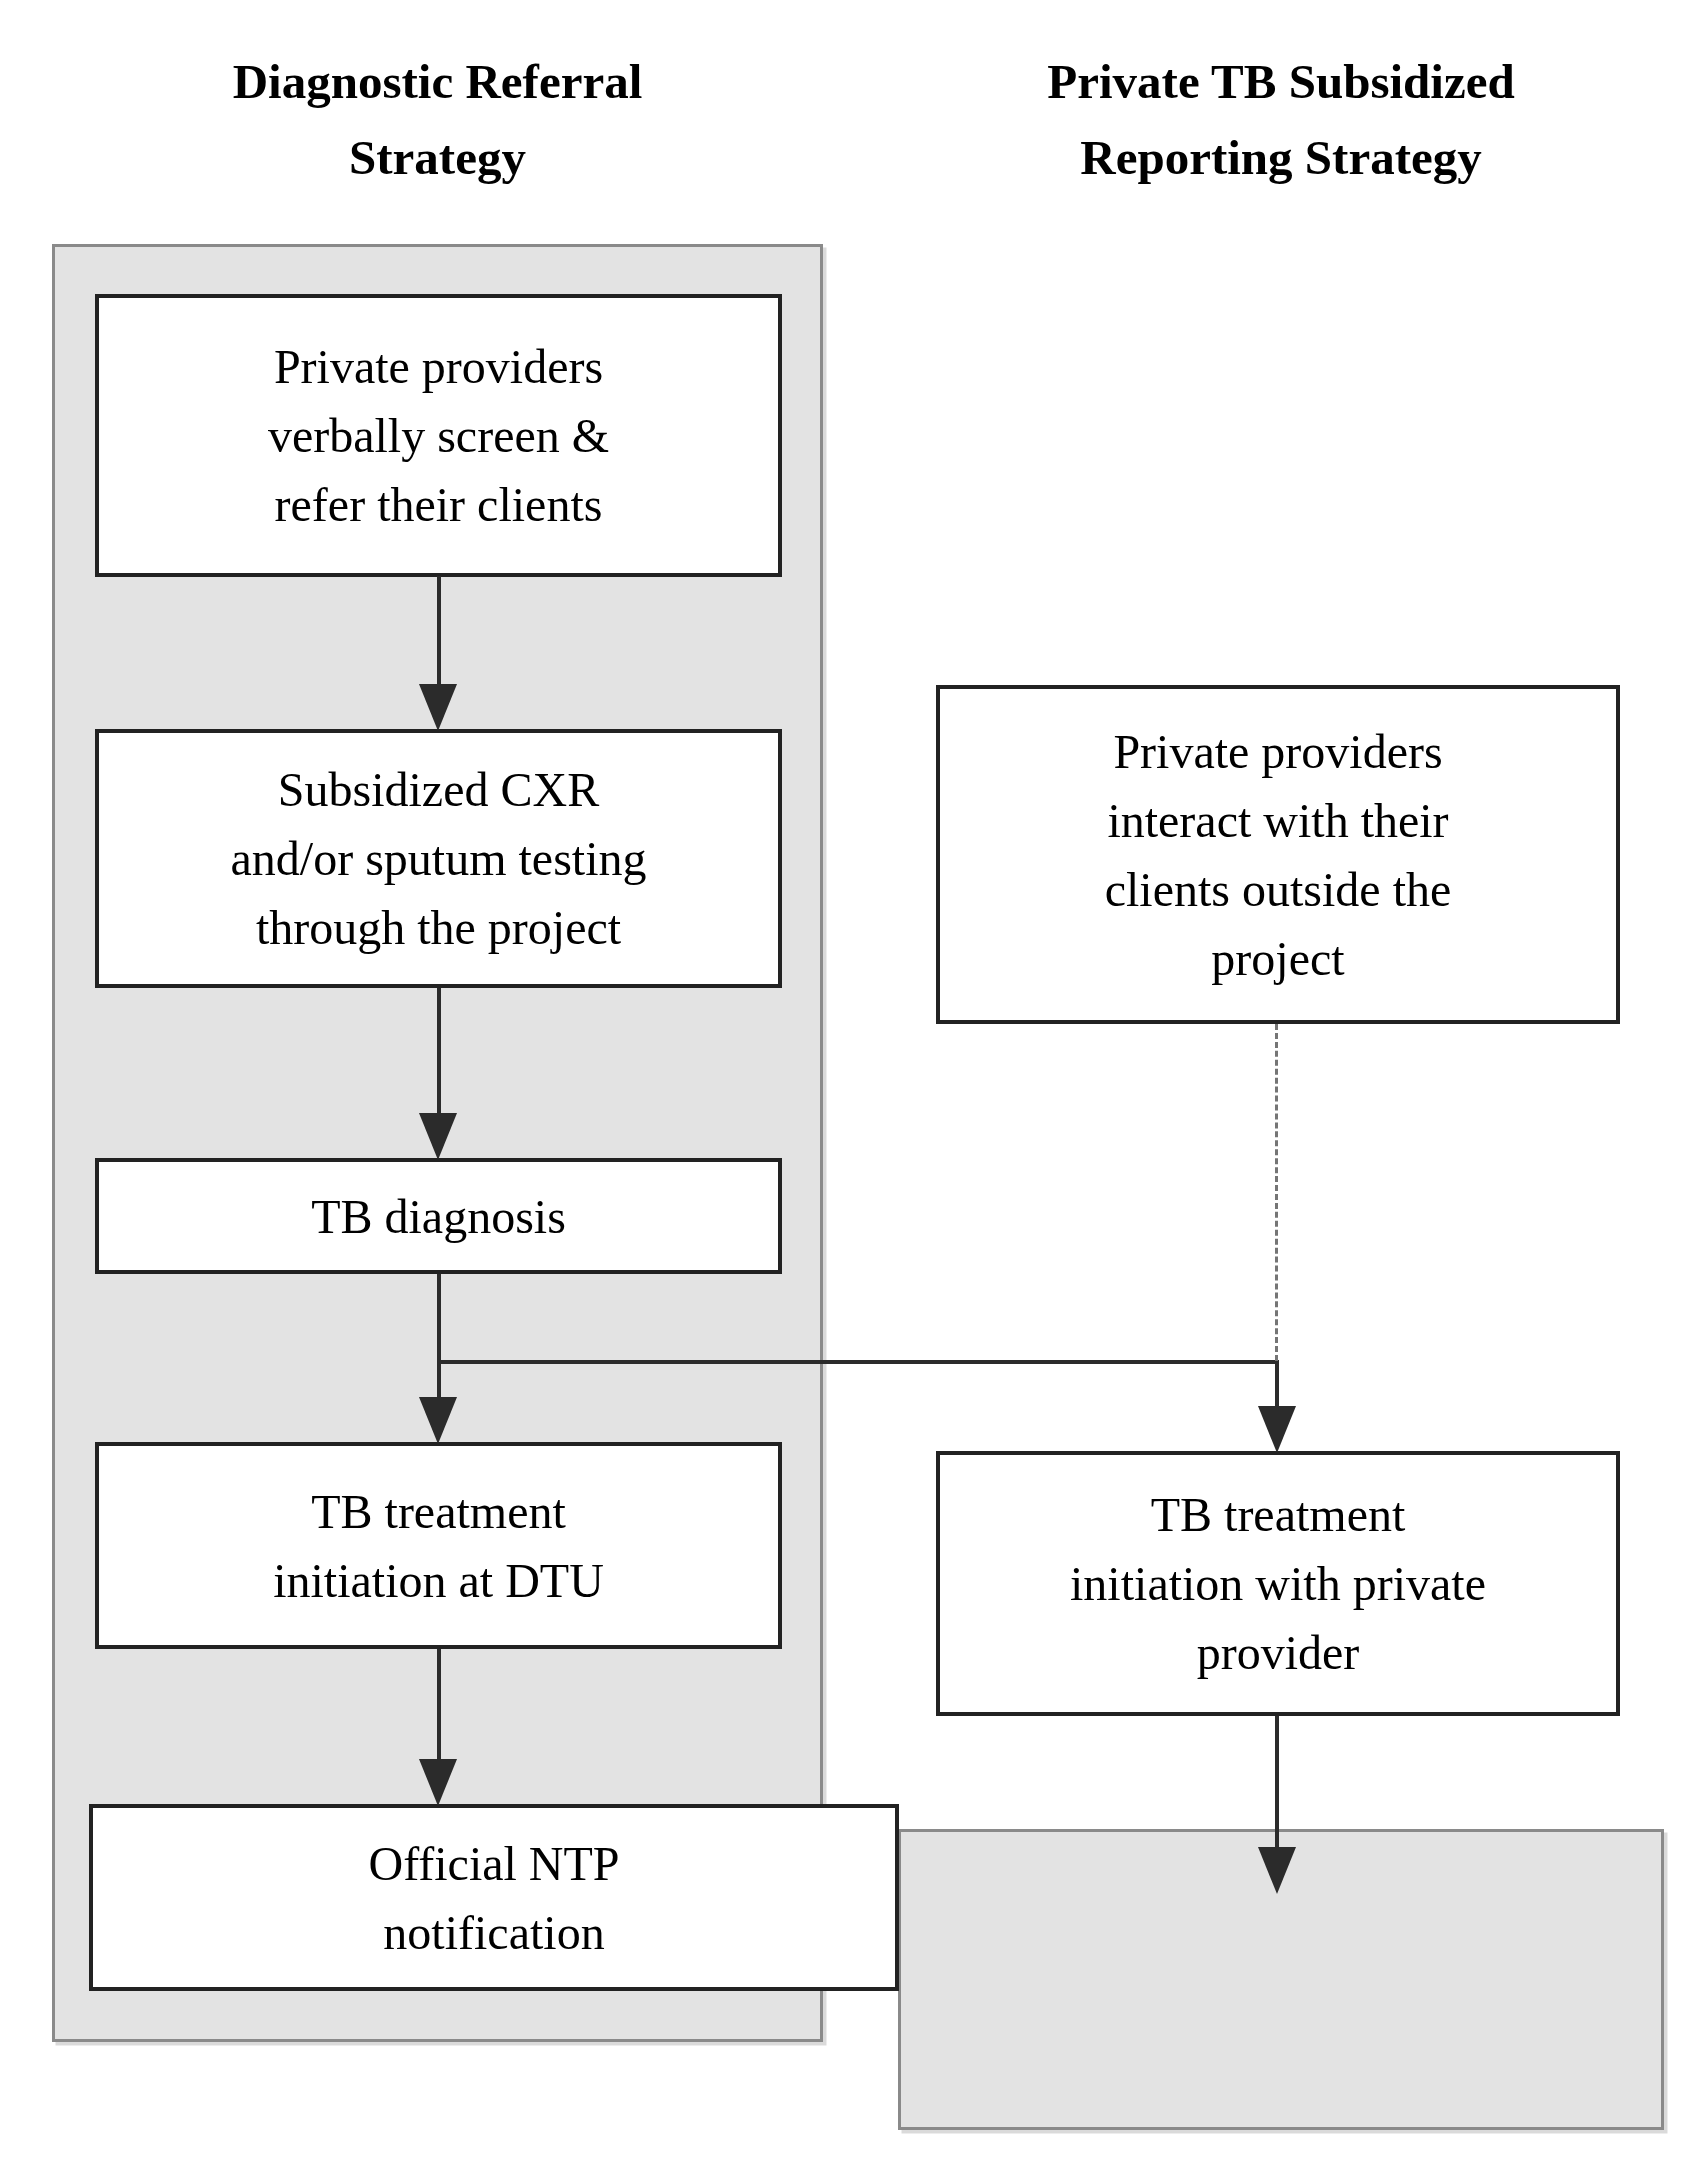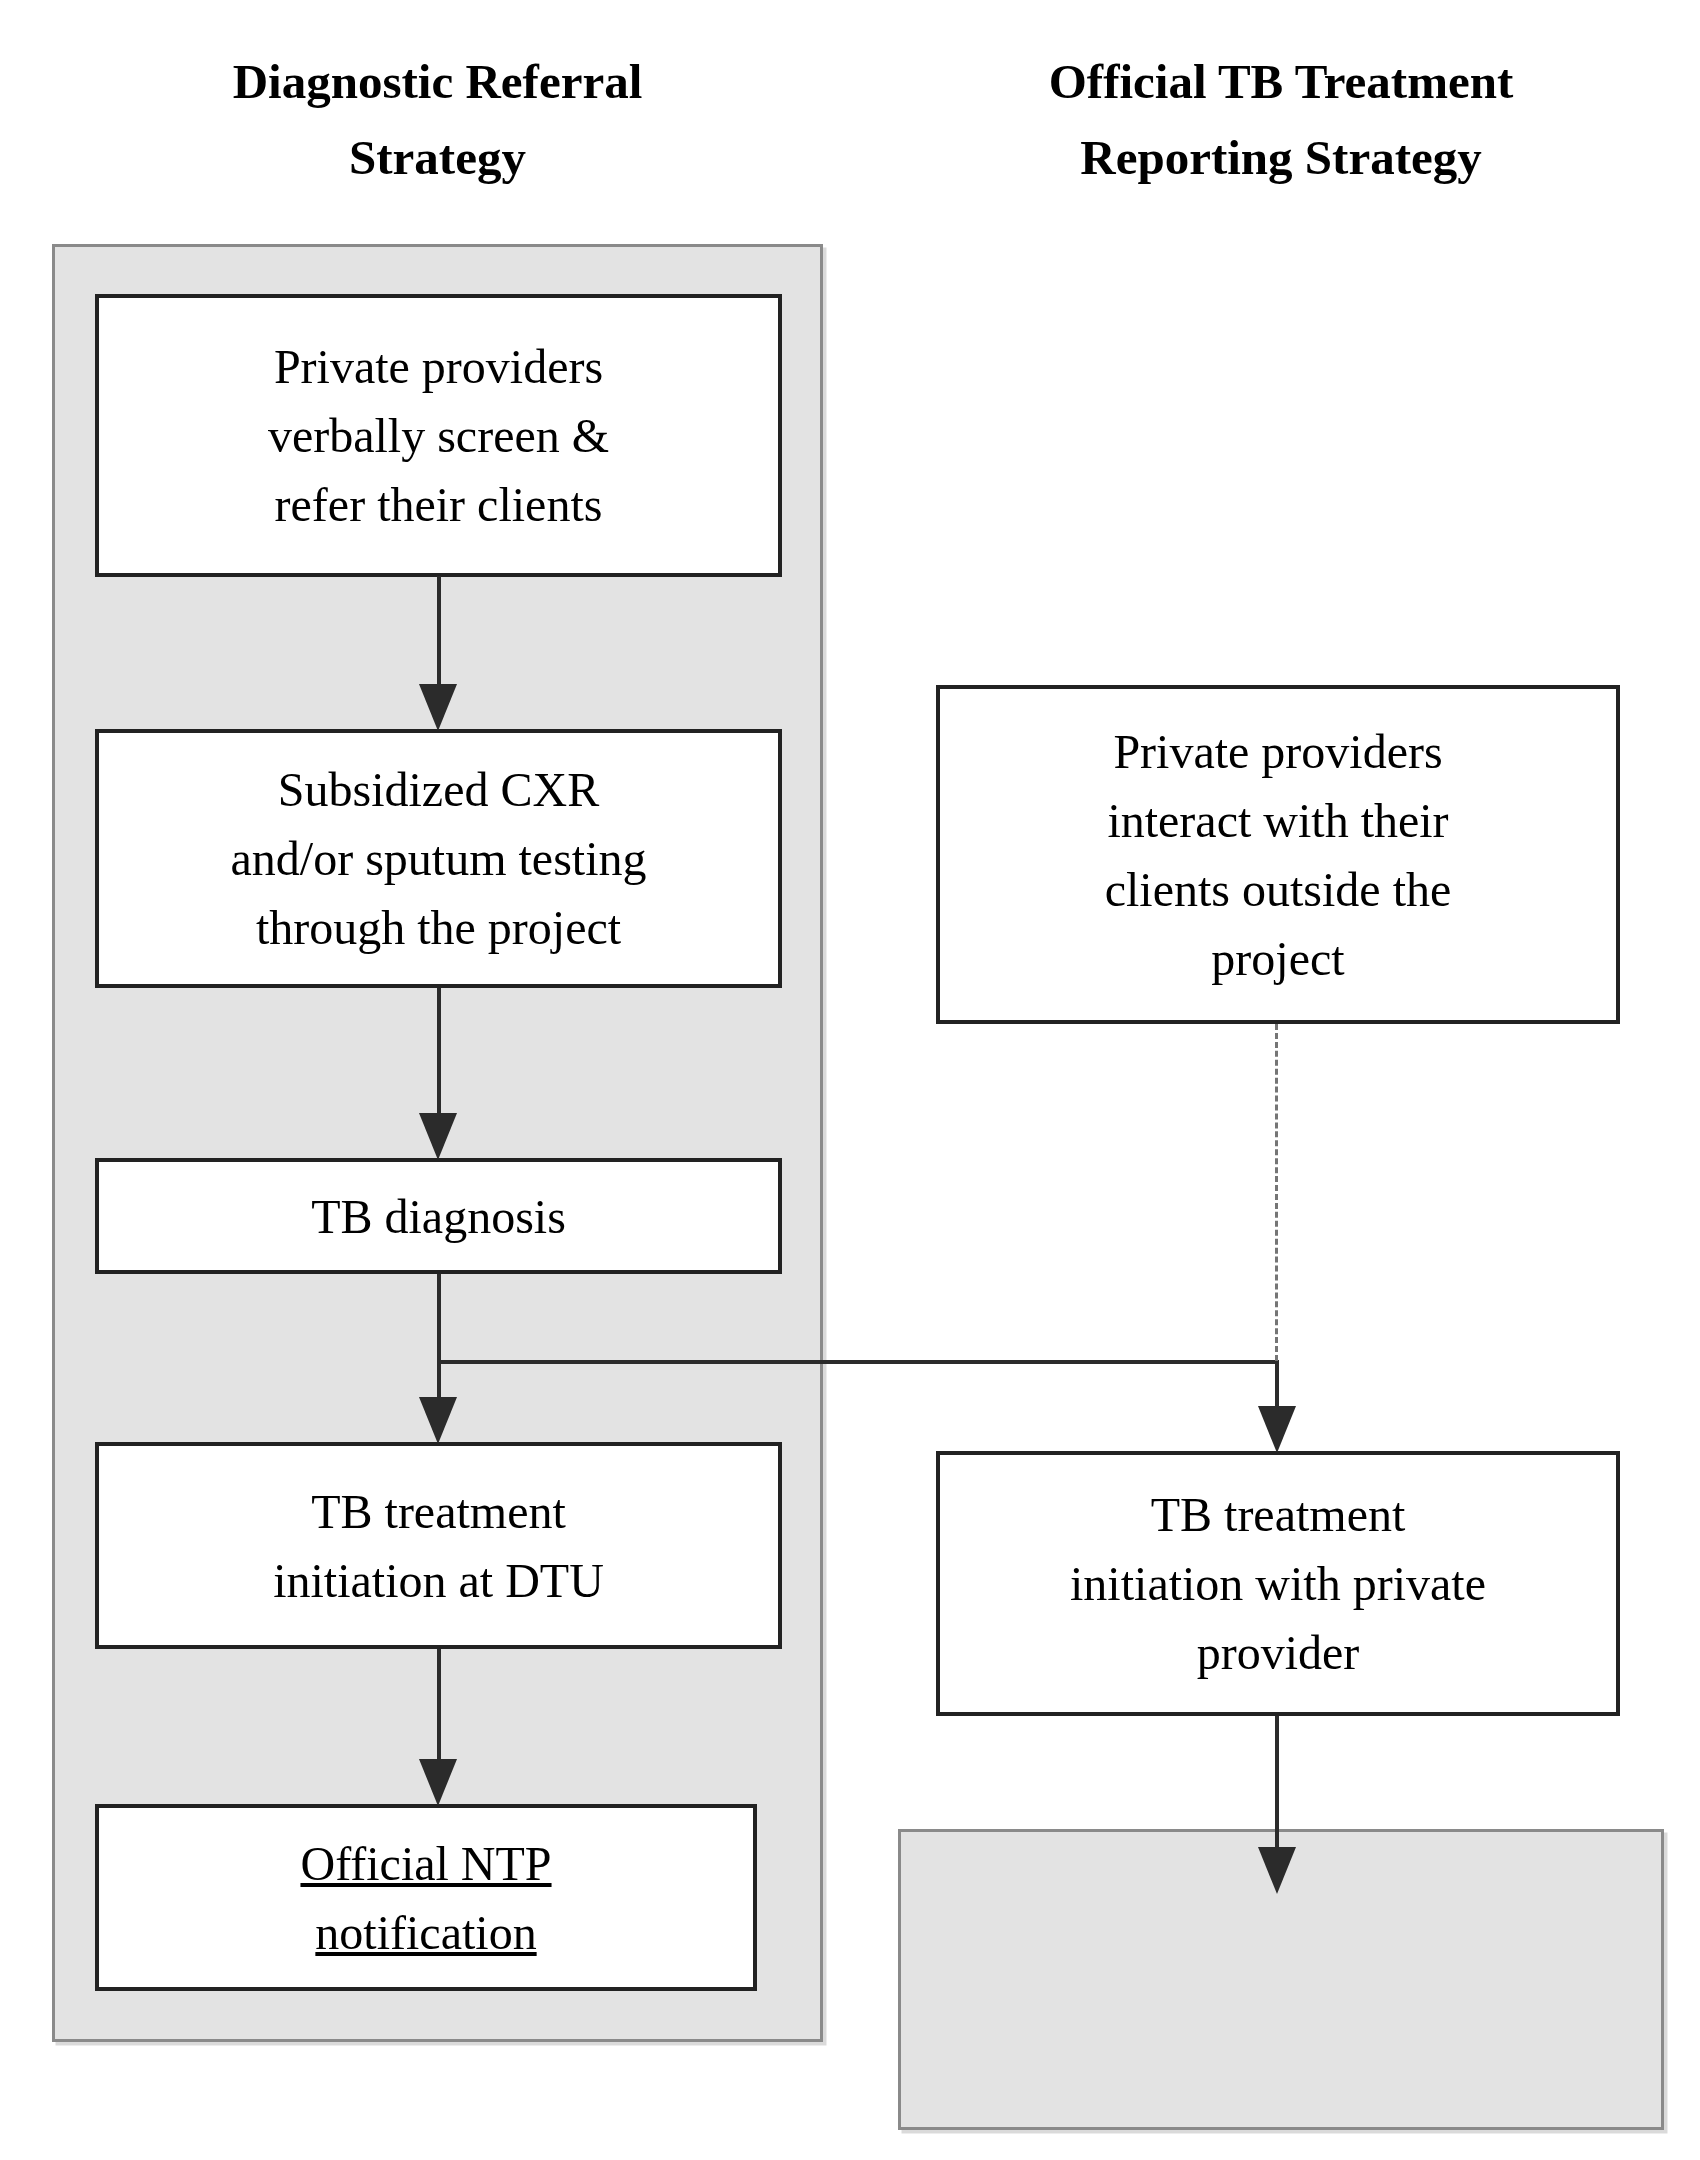--- a/index.html
+++ b/index.html
@@ -75,41 +75,41 @@
   }
 </style>
 </head>
 <body>
 
 <div class="canvas">
 
   <div class="col-title" style="left:52px; top:14px; width:771px;">Diagnostic Referral
 Strategy</div>
 
-  <div class="col-title" style="left:898px; top:14px; width:766px;">Official TB Treatment
+  <div class="col-title" style="left:898px; top:14px; width:766px;">Private TB Subsidized
 Reporting Strategy</div>
 
   <div class="strategy-container" style="left:52px; top:214px; width:771px; height:1798px;"></div>
 
   <div class="strategy-container" style="left:898px; top:1799px; width:766px; height:301px;"></div>
 
   <div class="node" style="left:95px; top:264px; width:687px; height:283px;">Private providers
 verbally screen &amp;
 refer their clients</div>
 
   <div class="node" style="left:95px; top:699px; width:687px; height:259px;">Subsidized CXR
 and/or sputum testing
 through the project</div>
 
   <div class="node" style="left:95px; top:1128px; width:687px; height:116px;">TB diagnosis</div>
 
   <div class="node" style="left:95px; top:1412px; width:687px; height:207px;">TB treatment
 initiation at DTU</div>
 
-  <div class="node" style="left:95px; top:1774px; width:662px; height:187px;text-decoration:underline;">Official NTP
+  <div class="node" style="left:89px; top:1774px; width:810px; height:187px;">Official NTP
 notification</div>
 
   <div class="node" style="left:936px; top:655px; width:684px; height:339px;">Private providers
 interact with their
 clients outside the
 project</div>
 
   <div class="node" style="left:936px; top:1421px; width:684px; height:265px;">TB treatment
 initiation with private
 provider</div>

